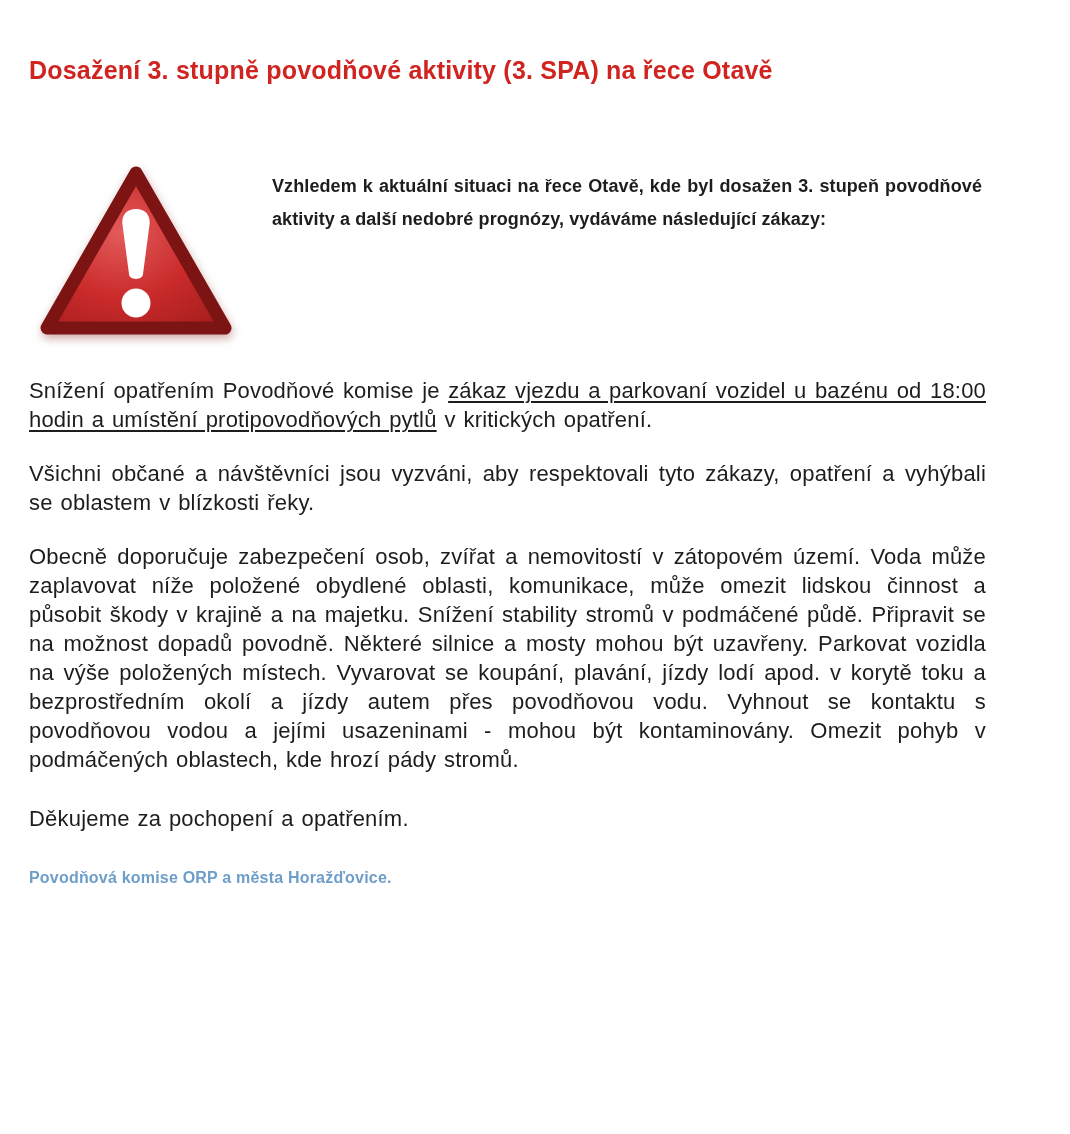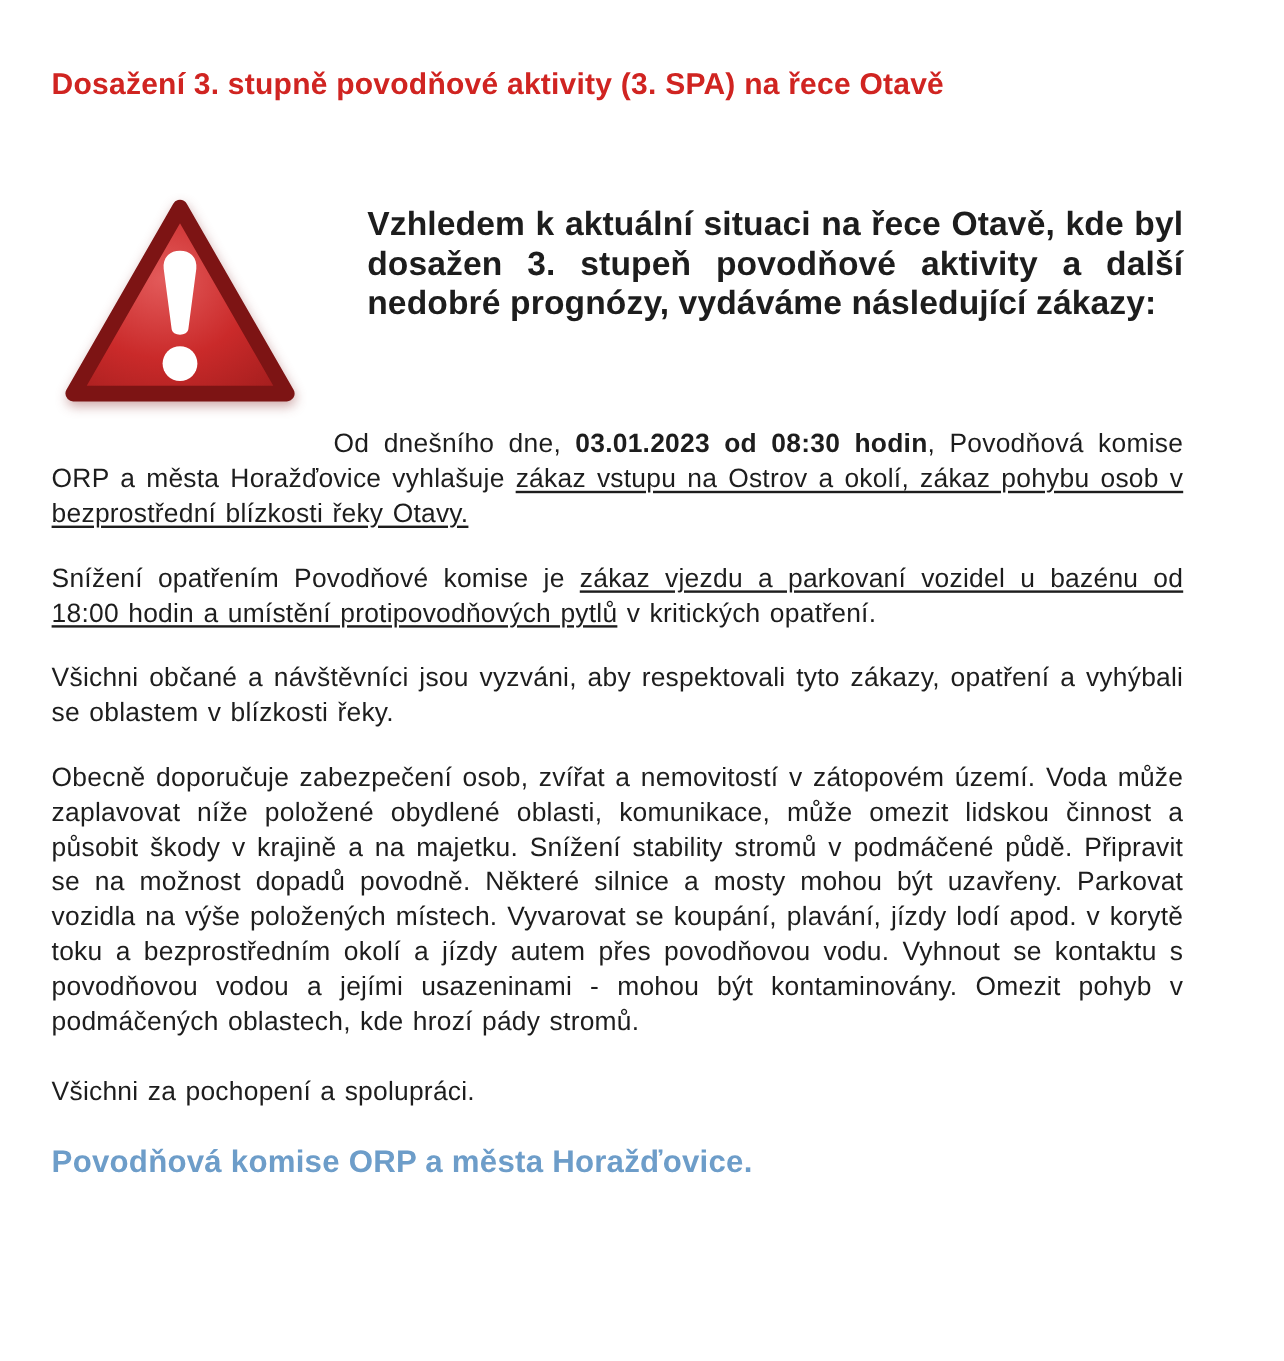--- a/index.html
+++ b/index.html
@@ -11,21 +11,21 @@
     --tri-dark:#a51e1e;
     --tri-border:#7d1414;
   }
   html,body{margin:0;padding:0;}
   body{
     width:1070px;height:1134px;overflow:hidden;
     background:#ffffff;
     color:var(--body-text);
     font-family:"Liberation Sans", sans-serif;
   }
-  .page{padding:55px 84px 0 43px;}
+  .page{padding:55px 84px 0 29px;}
 
   .title{
     margin:0;
     font-size:25px;line-height:30px;font-weight:700;
     color:var(--title-red);
     letter-spacing:.2px;
   }
 
   .warning-row{
     margin-top:74px;
@@ -34,38 +34,38 @@
   }
   .tri-box{flex:none;width:200px;height:186px;margin-left:7px;}
   .tri-box svg{display:block;width:200px;height:186px;filter:drop-shadow(1px 4px 5px rgba(130,30,30,.38));}
   #triGrad .s0{stop-color:var(--tri-light);}
   #triGrad .s1{stop-color:var(--tri-mid);}
   #triGrad .s2{stop-color:var(--tri-dark);}
   .tri-outline{fill:url(#triGrad);stroke:var(--tri-border);stroke-width:13;stroke-linejoin:round;}
   .excl{fill:#ffffff;}
 
   .intro{
-    margin:11px 0 0 56px;width:710px;
-    font-weight:700;font-size:28px;line-height:33px;
+    margin:11px 0 0 36px;width:710px;
+    font-weight:700;font-size:18px;line-height:33px;
     text-align:justify;letter-spacing:.1px;
   }
 
   .para{
     margin:25px 0 0;
     font-size:22px;line-height:29px;
     text-align:justify;
     letter-spacing:.2px;word-spacing:1.5px;
   }
   .para.first{margin-top:4px;text-indent:235px;}
   .para.big-gap{}
   .para.thanks{margin-top:30px;text-align:left;}
 
   .signature{
     margin:30px 0 0;
-    font-size:26px;line-height:29px;font-weight:700;
+    font-size:16px;line-height:29px;font-weight:700;
     color:var(--signature-blue);
     letter-spacing:.2px;
   }
 
   .b{font-weight:700;}
   .u{text-decoration:underline;text-decoration-thickness:1.5px;text-underline-offset:3px;}
 </style>
 </head>
 <body>
 
@@ -84,26 +84,25 @@
           </radialGradient>
         </defs>
         <path class="tri-outline" d="M100 14 L189 169 L11 169 Z"></path>
         <path class="excl" d="M100 50 C109 50 114.5 56 113.6 65 L107 115 C106.6 121.5 93.4 121.5 93 115 L86.4 65 C85.5 56 91 50 100 50 Z"></path>
         <circle class="excl" cx="100" cy="144" r="14.5"></circle>
       </svg>
     </div>
     <p class="intro"><span class="b">Vzhledem k aktuální situaci na řece Otavě, kde byl dosažen 3. stupeň povodňové aktivity a další nedobré prognózy, vydáváme následující zákazy:</span></p>
   </div>
 
-  <p class="para first"><span>Od dnešního dne, </span><span class="b">03.01.2023 od 08:30 hodin</span><span>, Povodňová komise ORP a města Horažďovice vyhlašuje </span><span class="u">zákaz vstupu na Ostrov a okolí, zákaz pohybu osob v bezprostřední blízkosti řeky Otavy.</span></p>
 
   <p class="para"><span>Snížení opatřením Povodňové komise je </span><span class="u">zákaz vjezdu a parkovaní vozidel u bazénu od 18:00 hodin a umístění protipovodňových pytlů</span><span> v kritických opatření.</span></p>
 
   <p class="para"><span>Všichni občané a návštěvníci jsou vyzváni, aby respektovali tyto zákazy, opatření a vyhýbali se oblastem v blízkosti řeky.</span></p>
 
   <p class="para big-gap"><span>Obecně doporučuje zabezpečení osob, zvířat a nemovitostí v zátopovém území. Voda může zaplavovat níže položené obydlené oblasti, komunikace, může omezit lidskou činnost a působit škody v krajině a na majetku. Snížení stability stromů v podmáčené půdě. Připravit se na možnost dopadů povodně. Některé silnice a mosty mohou být uzavřeny. Parkovat vozidla na výše položených místech. Vyvarovat se koupání, plavání, jízdy lodí apod. v korytě toku a bezprostředním okolí a jízdy autem přes povodňovou vodu. Vyhnout se kontaktu s povodňovou vodou a jejími usazeninami - mohou být kontaminovány. Omezit pohyb v podmáčených oblastech, kde hrozí pády stromů.</span></p>
 
 
-  <p class="para thanks"><span>Všichni za pochopení a spolupráci.</span></p>
+  <p class="para thanks"><span>Děkujeme za pochopení a opatřením.</span></p>
 
   <p class="signature">Povodňová komise ORP a města Horažďovice.</p>
 
 </div>
 
 </body></html>

